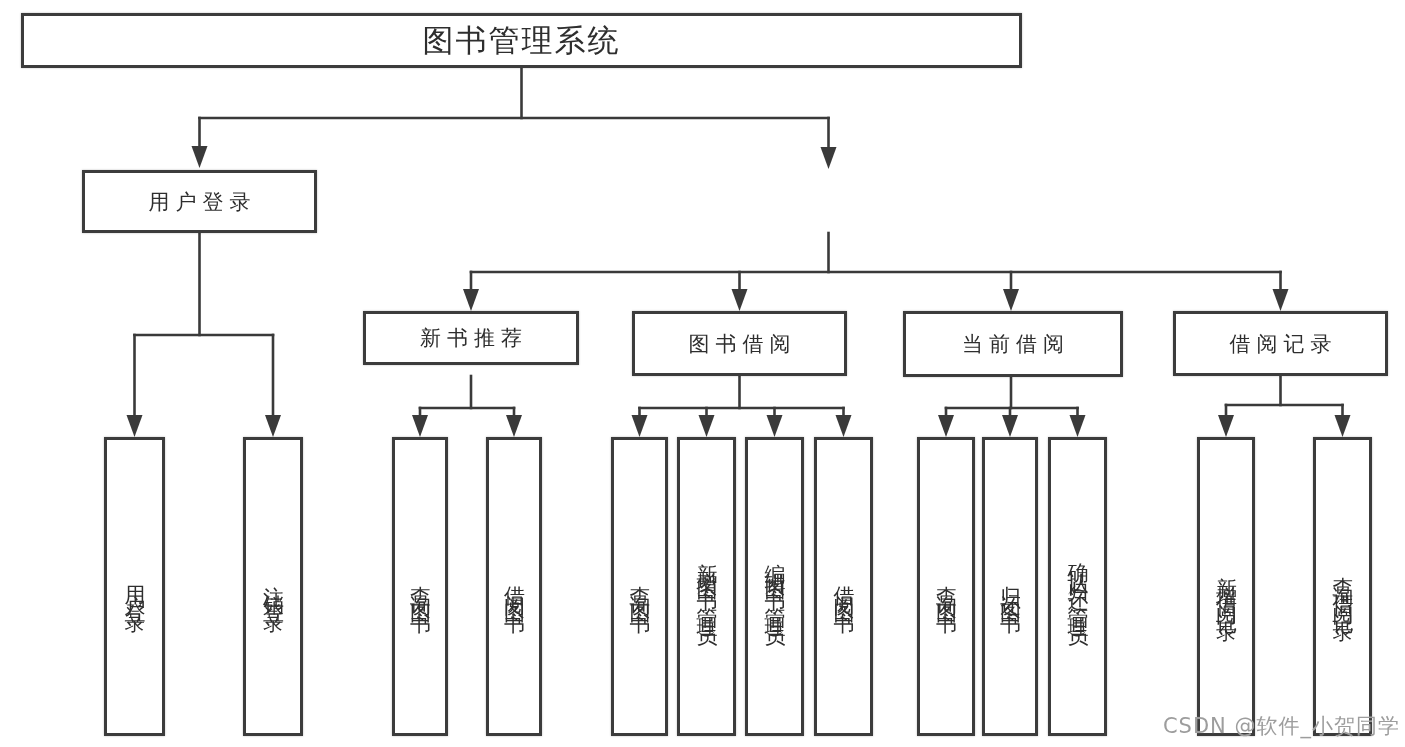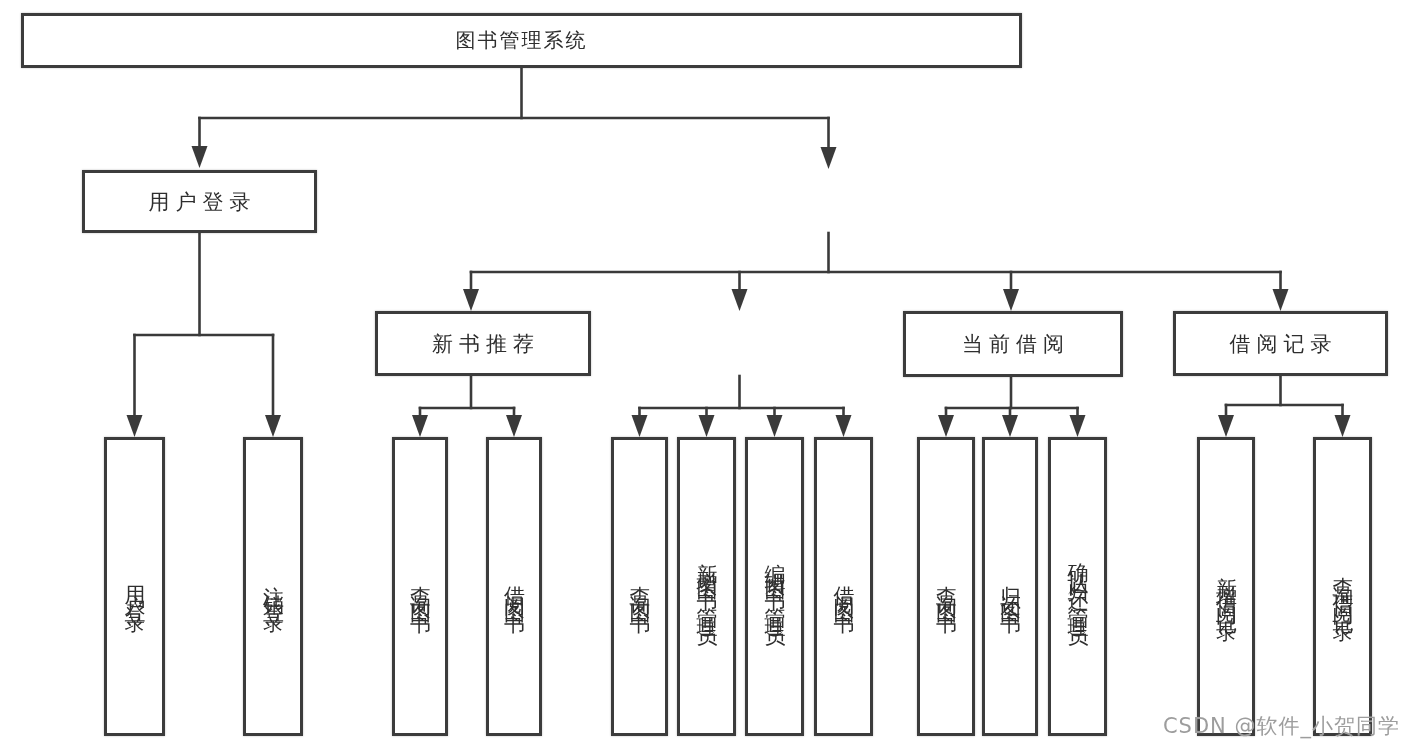--- a/index.html
+++ b/index.html
@@ -8,21 +8,21 @@
     font-family:"DejaVu Sans","Liberation Sans",sans-serif;overflow:hidden;
   }
   #connector-svg{position:absolute;left:0;top:0;}
   #connector-svg path{stroke:#3a3a3a;stroke-width:2.6;fill:none;stroke-linecap:square;}
   #connector-svg polygon{fill:#3a3a3a;}
   .node{
     position:absolute;box-sizing:border-box;background:#ffffff;
     border:3px solid #3c3c3c;display:flex;align-items:center;justify-content:center;
     color:#2e2e2e;box-shadow:0 0 2px rgba(0,0,0,0.25);
   }
-  .node.root span{font-size:20px;letter-spacing:2px;white-space:nowrap;}
+  .node.root span{font-size:31px;letter-spacing:2px;white-space:nowrap;}
   .node.branch span{font-size:21px;letter-spacing:6px;text-indent:6px;white-space:nowrap;}
   .node.leaf span{
     writing-mode:vertical-rl;text-orientation:mixed;
     font-size:21px;letter-spacing:9px;line-height:1;white-space:nowrap;
   }
   #watermark{
     position:absolute;right:5px;top:712px;z-index:5;
     font-size:21px;color:#9d9d9d;letter-spacing:1px;white-space:nowrap;
     text-shadow:0 0 1px rgba(255,255,255,0.6);
   }
@@ -88,22 +88,25 @@
     </svg>
 
   <div class="node root" style="left:21px;top:13px;width:1001px;height:55px">
     <span>图书管理系统</span>
   </div>
 
   <div class="node branch" style="left:82px;top:170px;width:235px;height:63px">
     <span>用户登录</span>
   </div>
 
-  <div class="node branch" style="left:375px;top:311px;width:216px;height:65px">
+  <div class="node branch" style="left:363px;top:311px;width:216px;height:54px">
     <span>新书推荐</span>
+  </div>
+  <div class="node branch" style="left:632px;top:311px;width:215px;height:65px">
+    <span>图书借阅</span>
   </div>
   <div class="node branch" style="left:903px;top:311px;width:220px;height:66px">
     <span>当前借阅</span>
   </div>
   <div class="node branch" style="left:1173px;top:311px;width:215px;height:65px">
     <span>借阅记录</span>
   </div>
 
   <div class="node leaf" style="left:104px;top:437px;width:61px;height:299px">
     <span>用户登录</span>

